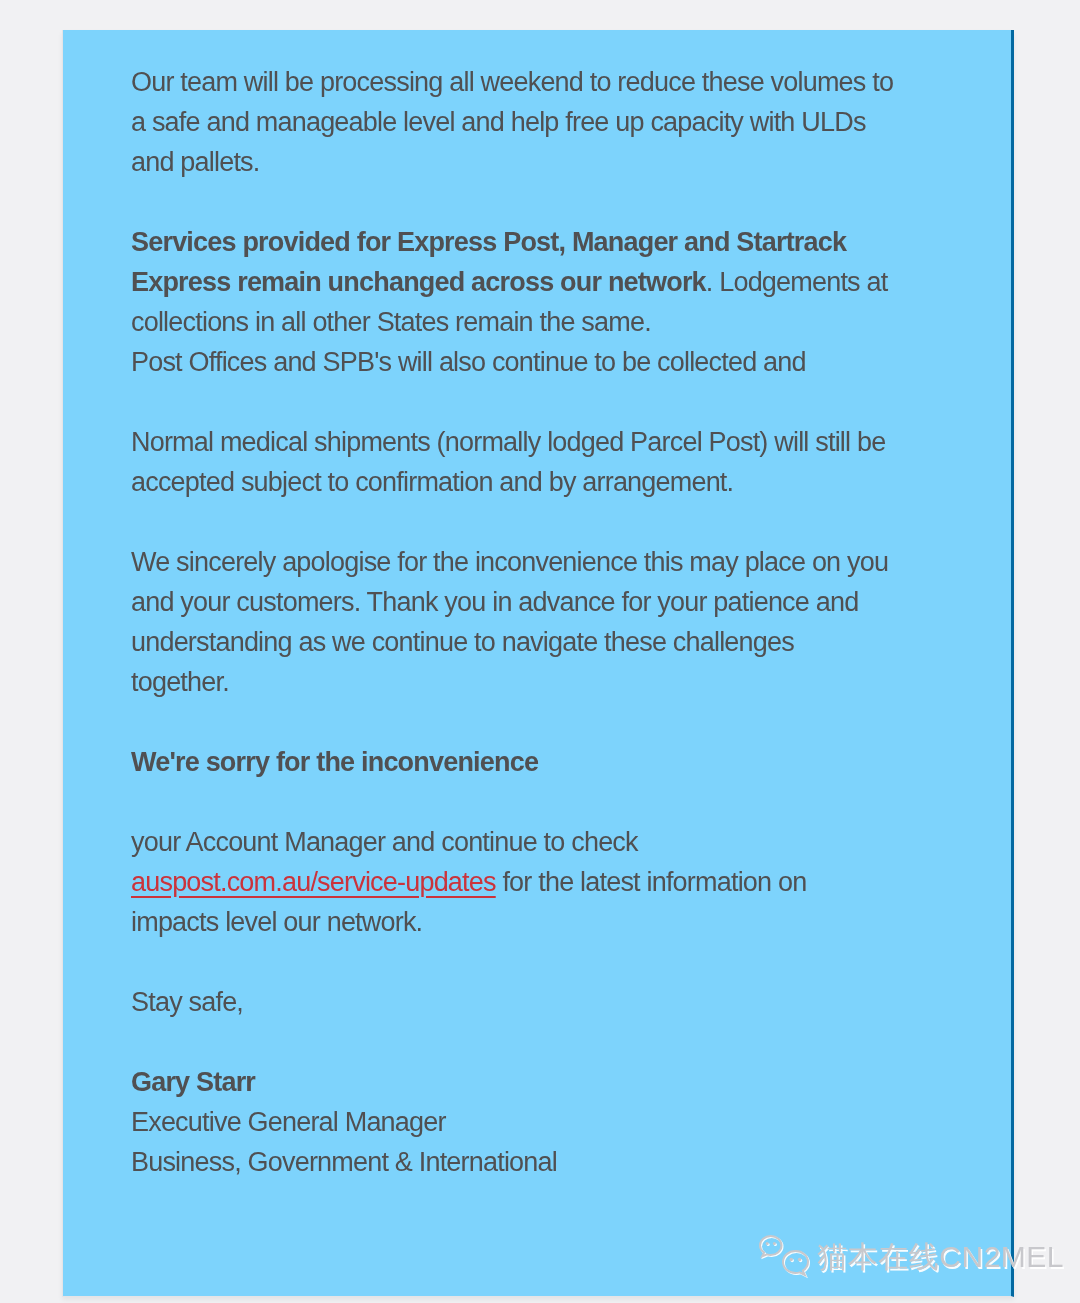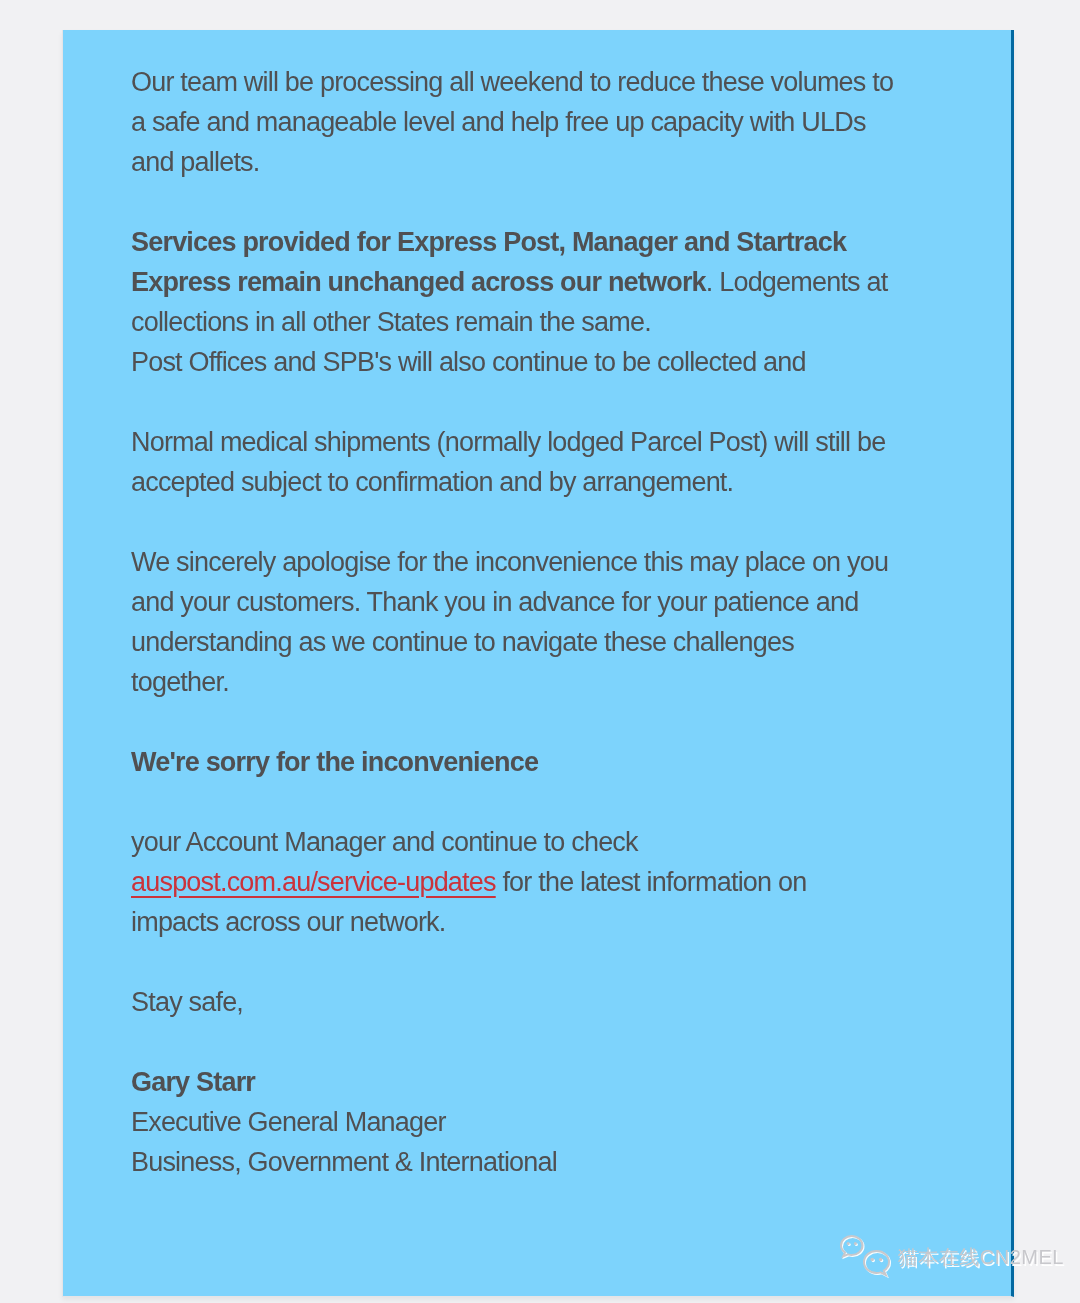--- a/index.html
+++ b/index.html
@@ -53,21 +53,21 @@
     display: flex;
     align-items: center;
     gap: 7px;
     color: #c8c8cc;
   }
   .wm-icon svg {
     display: block;
     filter: drop-shadow(1.5px 1.5px 0 rgba(255,255,255,0.95));
   }
   .wm-text {
-    font-size: 20px;
+    font-size: 30px;
     letter-spacing: 0.5px;
     text-shadow: 1.5px 1.5px 0 rgba(255,255,255,0.95);
     text-align: right;
   }
 </style>
 </head>
 <body>
 
 <div class="page">
   <div class="card">
@@ -98,21 +98,21 @@
         <div class="line">together.</div>
       </div>
 
       <div class="para">
         <div class="line b">We're sorry for the inconvenience</div>
       </div>
 
       <div class="para">
         <div class="line">your Account Manager and continue to check</div>
         <div class="line"><a class="link" href="#">auspost.com.au/service-updates</a><span> for the latest information on</span></div>
-        <div class="line">impacts across our network.</div>
+        <div class="line">impacts level our network.</div>
       </div>
 
       <div class="para">
         <div class="line">Stay safe,</div>
       </div>
 
       <div class="signature">
         <div class="line b">Gary Starr</div>
         <div class="line">Executive General Manager</div>
         <div class="line">Business, Government &amp; International</div>

